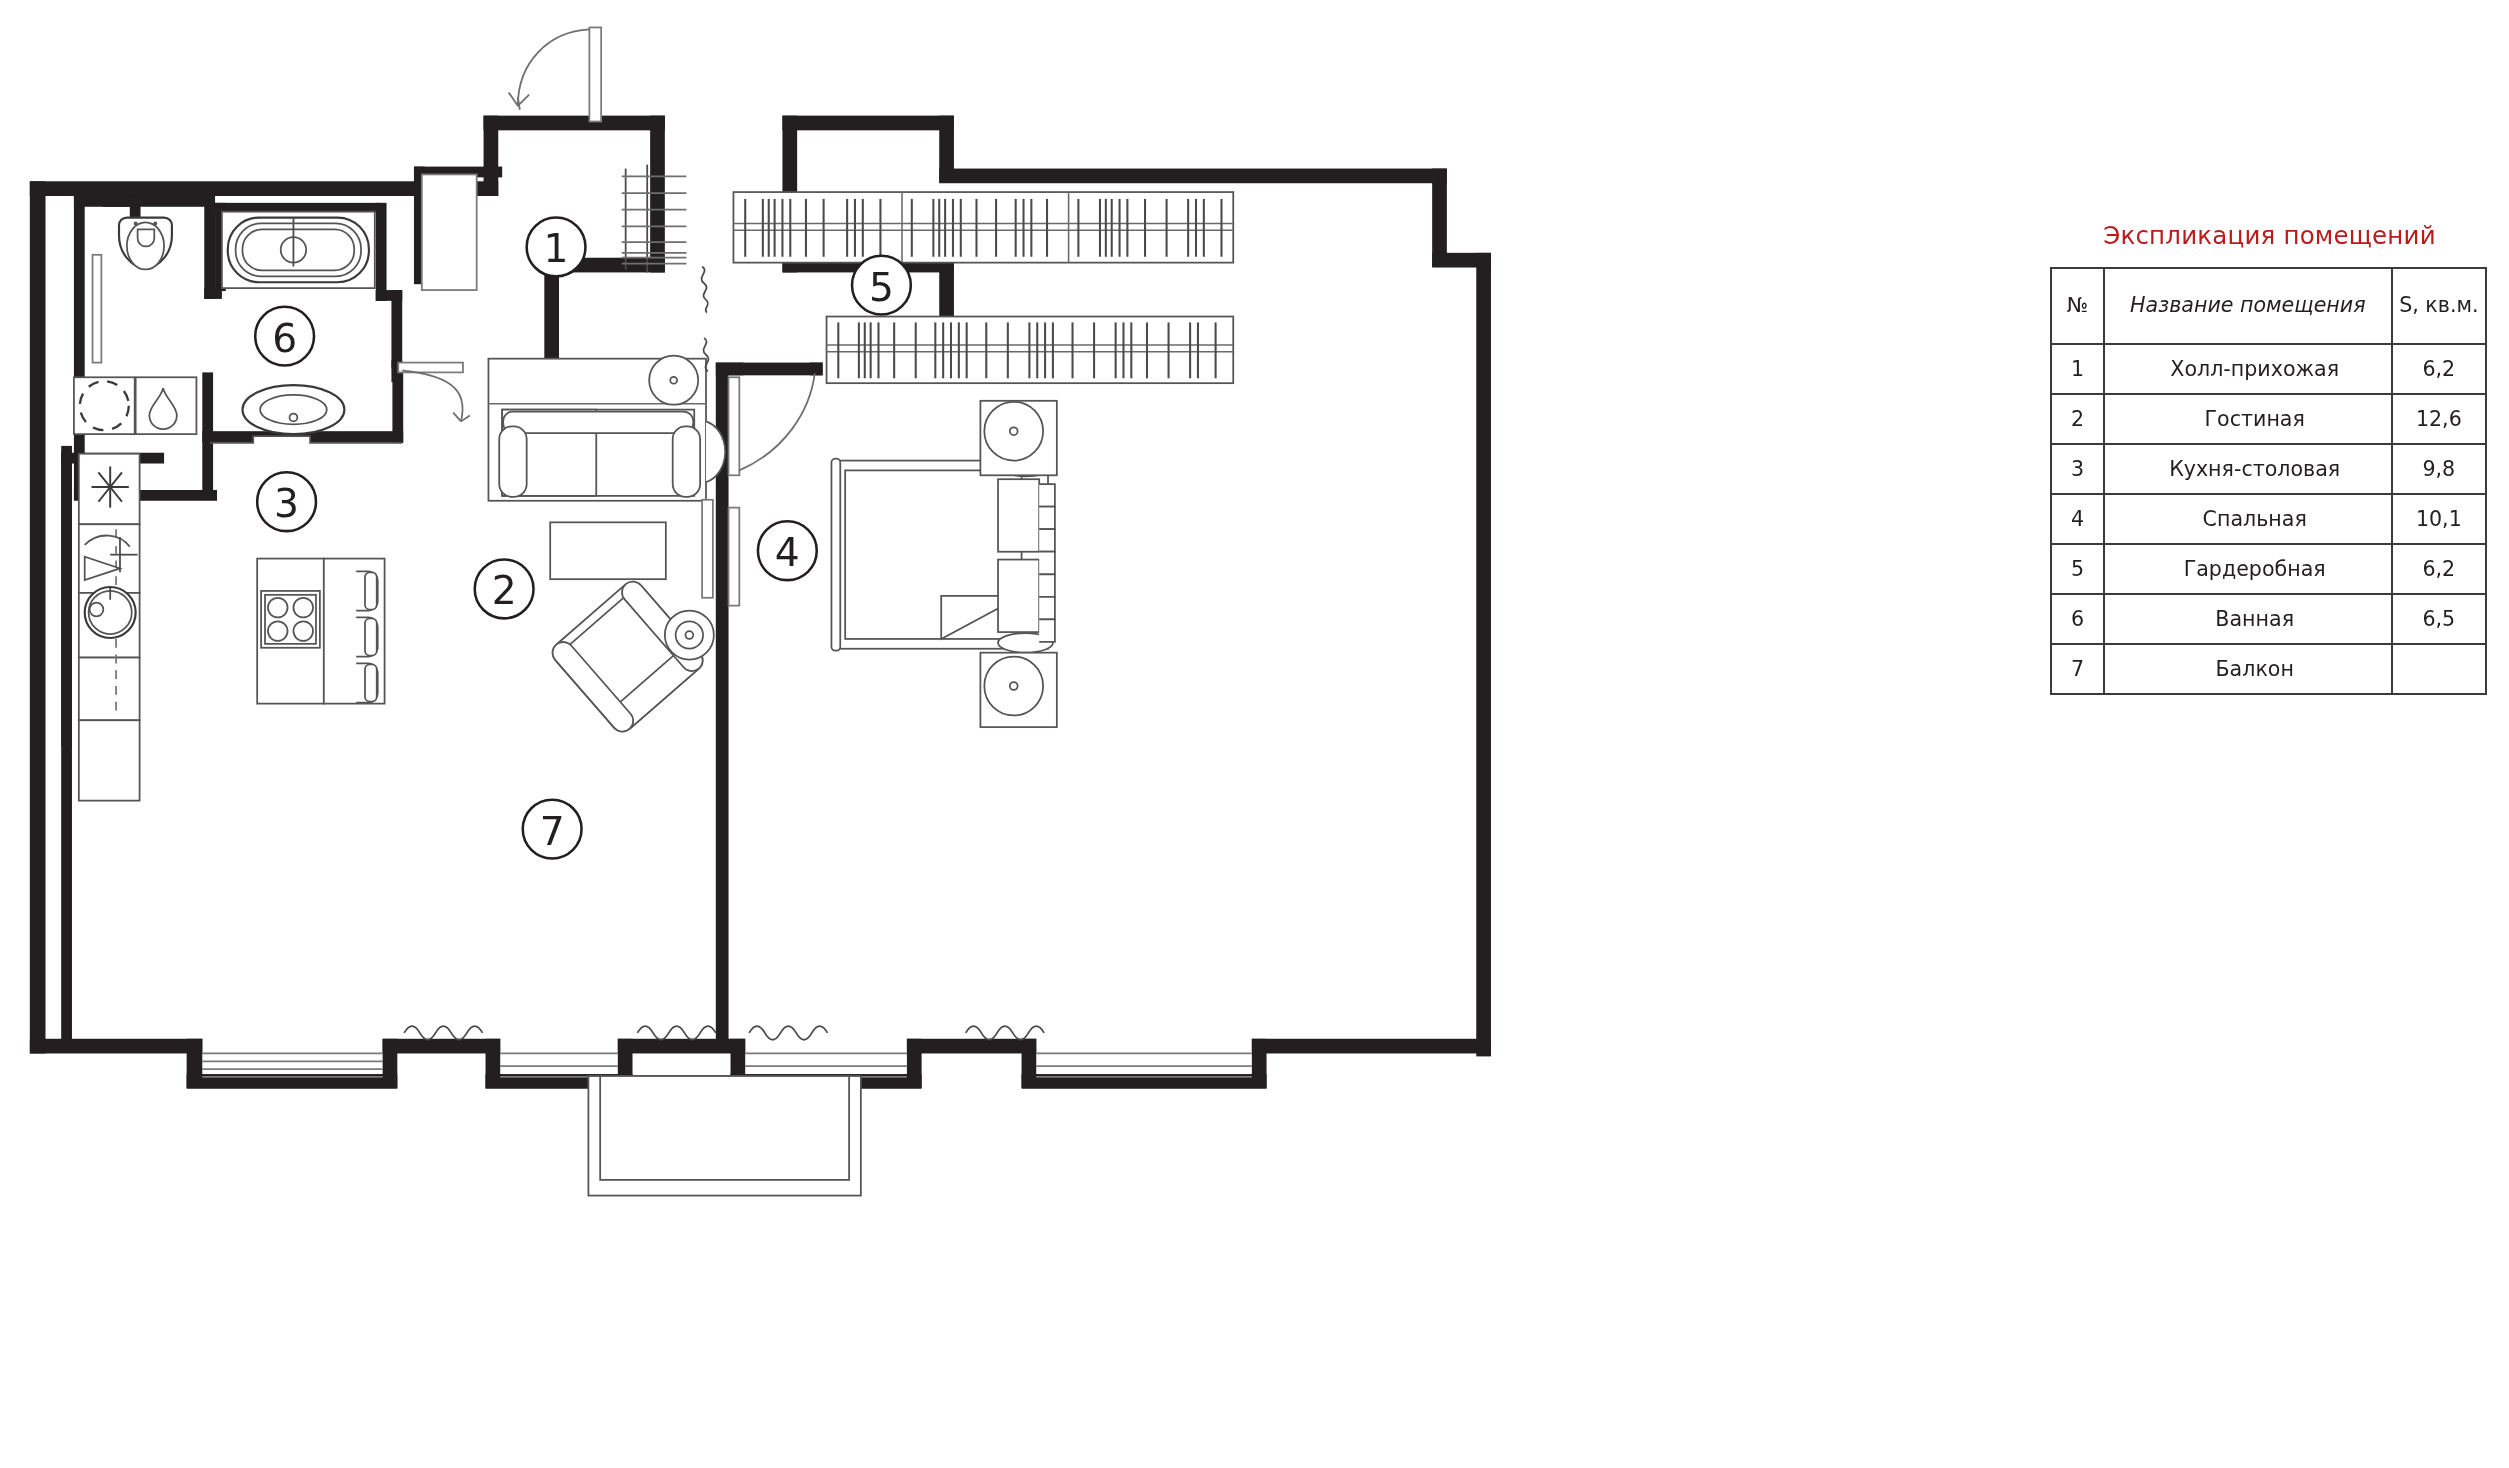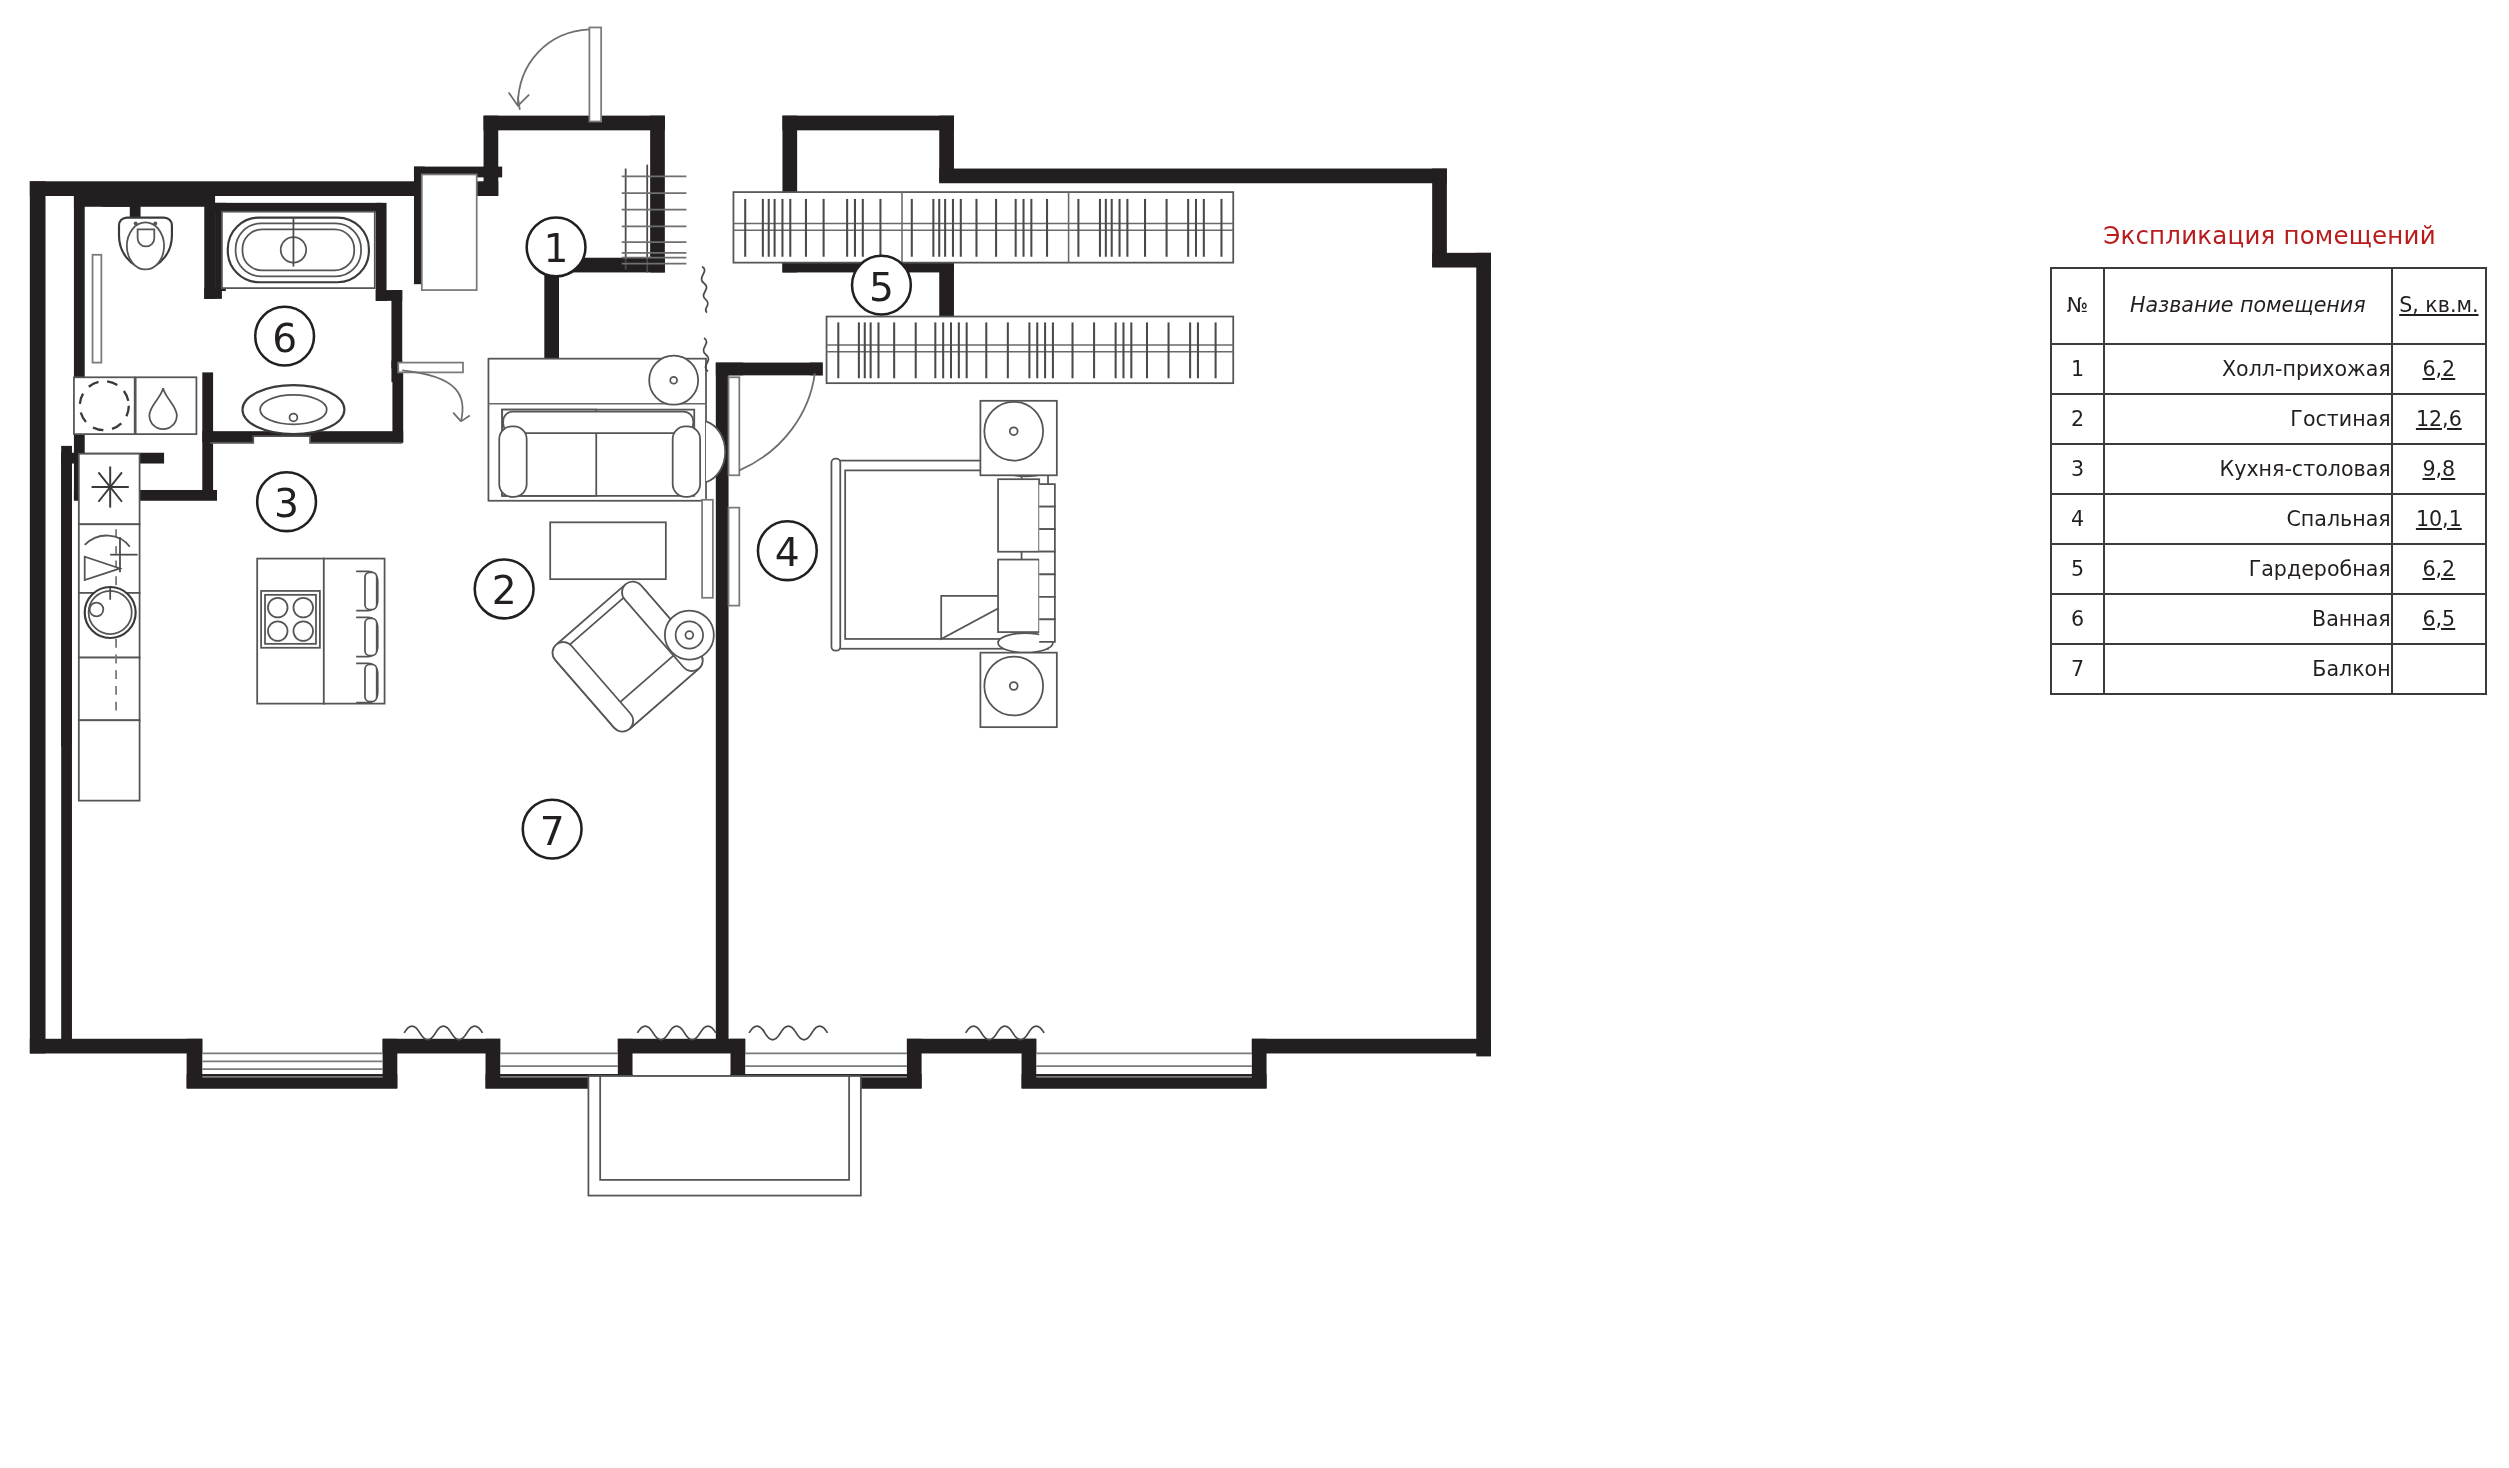--- a/index.html
+++ b/index.html
@@ -49,22 +49,22 @@
     border:2px solid #3b3b3b;
     font-weight:normal;
     font-size:20.6px;
     color:#231f20;
     padding:0;
     height:48px;
     vertical-align:middle;
   }
   table.expl thead th{height:74px;line-height:1.22;font-size:20.6px;}
   .col-no{width:51px;text-align:center;}
-  .col-name{width:272px;text-align:right;padding-left:13.7px !important;}
-  .col-s{width:auto;text-align:center;text-decoration:underline;}
+  .col-name{width:272px;text-align:center;padding-left:13.7px !important;}
+  .col-s{width:auto;text-align:center;}
   tr.total td{}
 </style>
 </head>
 <body>
 
 <div id="root">
 
   <div id="plan-wrap">
   <svg id="plan" viewBox="0 0 2040 1498" xmlns="http://www.w3.org/2000/svg">
 

